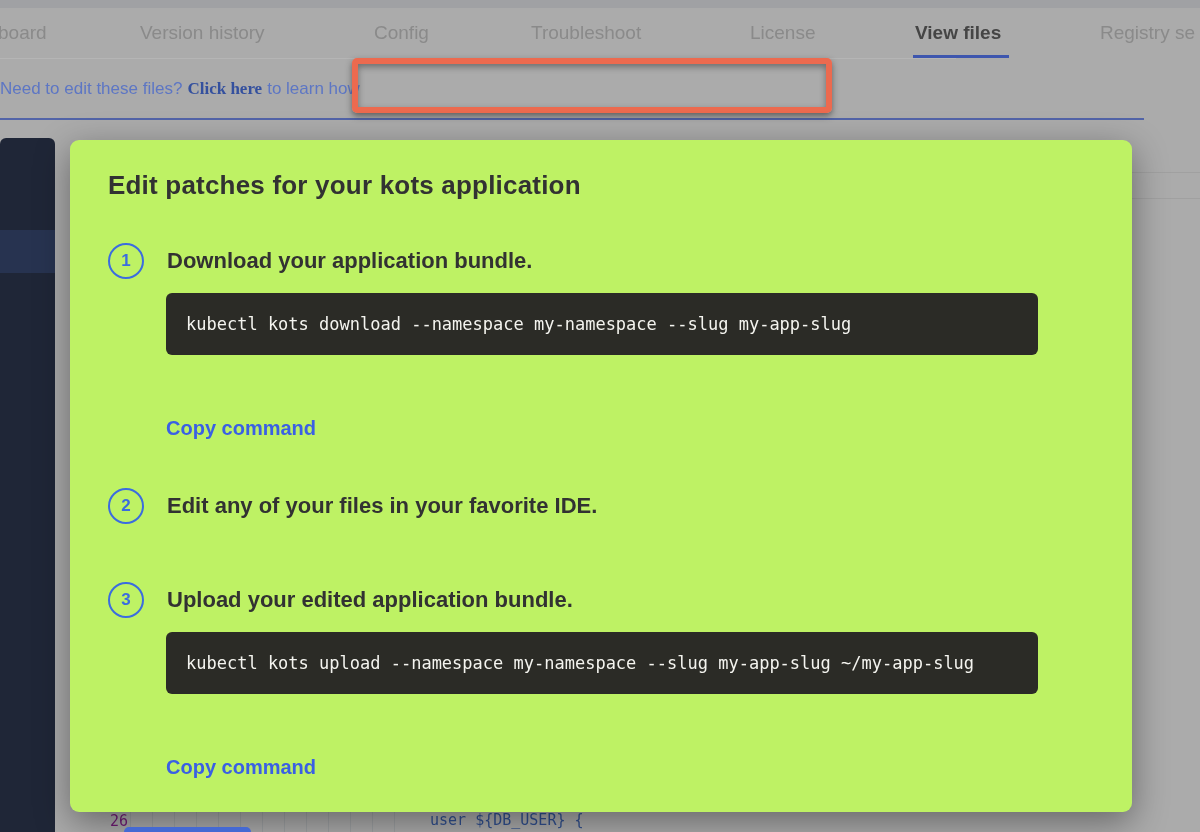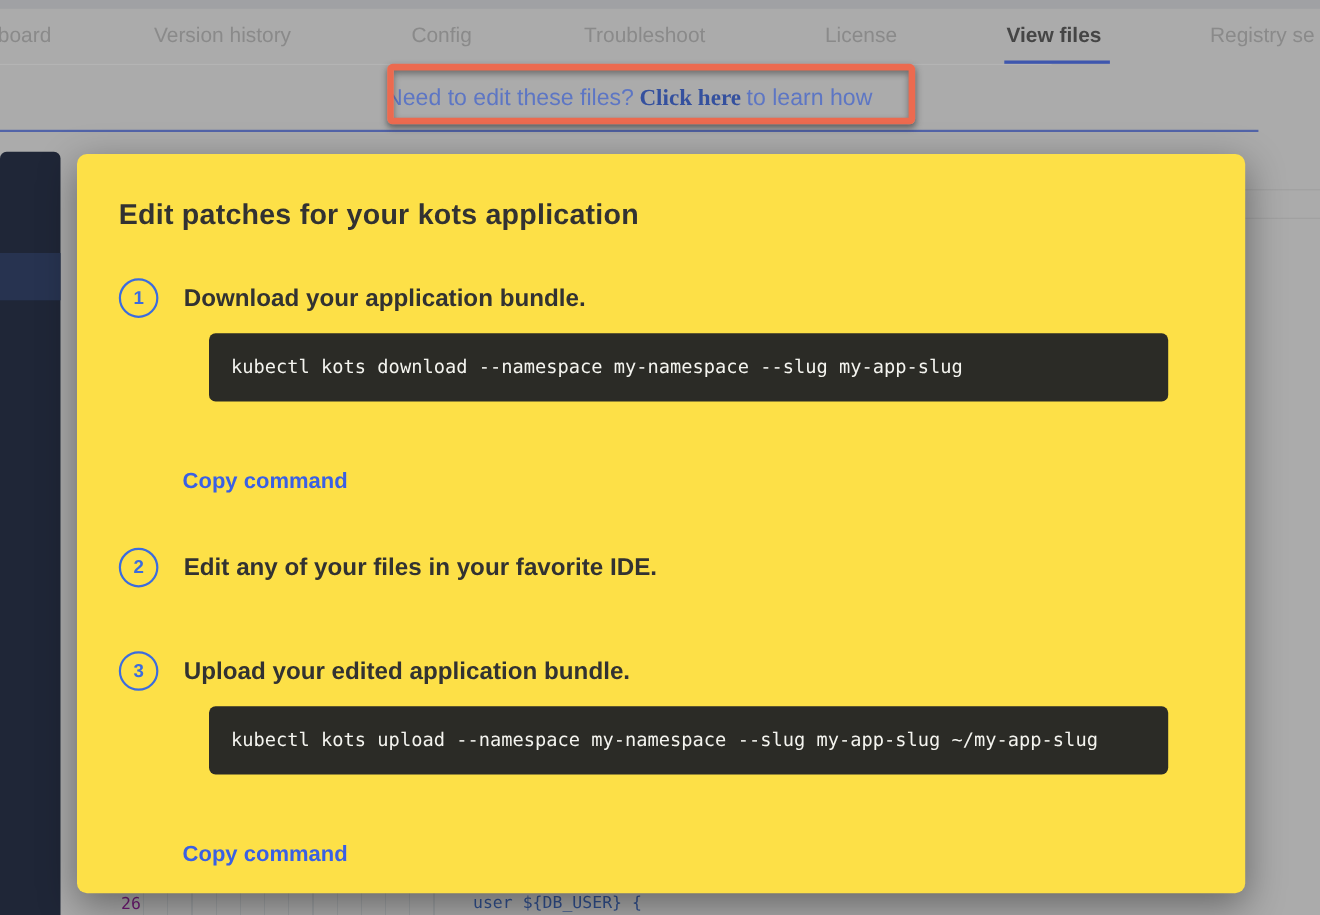--- a/index.html
+++ b/index.html
@@ -15,22 +15,22 @@
   .nav .tab.t0{left:-2px;}
   .nav .tab.t1{left:140px;text-align:center;}
   .nav .tab.t2{left:374px;}
   .nav .tab.t3{left:531px;}
   .nav .tab.t4{left:750px;}
   .nav .tab.t5{left:915px;color:#454545;font-weight:bold;}
   .nav .tab.t6{left:1100px;}
   .active-underline{position:absolute;left:913px;top:55px;width:96px;height:3px;background:#3e56ae;}
   .banner{
     position:absolute;left:0;top:59px;width:1144px;height:59px;
-    border-bottom:2px solid #5264a8;display:flex;align-items:center;justify-content:center;
-    font-size:21px;color:#5d76c4;
+    border-bottom:2px solid #5264a8;display:flex;align-items:center;
+    font-size:17px;color:#5d76c4;
   }
   .banner .blink{color:#34509e;font-weight:bold;margin:0 5px;cursor:pointer;font-family:Liberation Serif, serif;}
   
   .bg-hline{position:absolute;width:75px;height:1px;background:#a0a0a0;left:1125px;}
   .bg-hline.h1{top:172px;}
   .bg-hline.h2{top:198px;}
   
   .sidebar{position:absolute;left:0;top:138px;width:55px;height:694px;background:#1f2637;border-radius:6px 6px 0 0;}
   .sidebar .sel-row{position:absolute;left:0;top:92px;width:55px;height:43px;background:#273350;}
   
@@ -44,33 +44,33 @@
   
   .annotation{
     position:absolute;left:352px;top:58px;width:468px;height:43px;
     border:6px solid #ec6a4f;border-radius:5px;
     box-shadow:0 3px 6px rgba(35,35,35,.55), inset 0 3px 6px rgba(35,35,35,.45);
     pointer-events:none;
   }
   
   .modal{
     position:absolute;left:70px;top:140px;width:1062px;height:672px;
-    background:#fde047;border-radius:9px;box-shadow:0 10px 35px rgba(0,0,0,.4);
-    box-sizing:border-box;padding:40px 38px;color:#323232;
+    background:#bef264;border-radius:9px;box-shadow:0 10px 35px rgba(0,0,0,.4);
+    box-sizing:border-box;padding:30px 38px;color:#323232;
   }
   .modal h1{margin:0 0 42px 0;font-size:26px;font-weight:bold;color:#323232;letter-spacing:.2px;}
   .step-row{display:flex;align-items:center;gap:23px;}
   .step-badge{
     width:32px;height:32px;border:2px solid #3b6cdf;border-radius:50%;
     display:flex;align-items:center;justify-content:center;
     color:#3b6cdf;font-size:17px;font-weight:bold;flex:0 0 auto;
   }
   .step-heading{font-size:22px;font-weight:bold;color:#323232;}
   .codeblock{
-    margin:14px 0 14px 82px;width:872px;box-sizing:border-box;
+    margin:14px 0 14px 58px;width:872px;box-sizing:border-box;
     background:#2b2b26;border-radius:6px;padding:21px 20px;
     font-family:"DejaVu Sans Mono",monospace;font-size:17px;color:#f4f4ef;white-space:pre;overflow:hidden;
   }
   .copy-link{display:inline-block;margin-left:58px;font-size:20px;font-weight:bold;color:#3a60e4;cursor:pointer;margin-top:48px;}
   .gap-step2{margin-top:48px;}
   .gap-step3{margin-top:58px;}
   .ok-btn{
     margin-top:48px;display:inline-block;background:#4569d3;color:#ffffff;
     font-size:17px;font-weight:bold;font-family:"Liberation Sans",sans-serif;
     border:none;border-bottom:3px solid #3a58b0;border-radius:5px;

